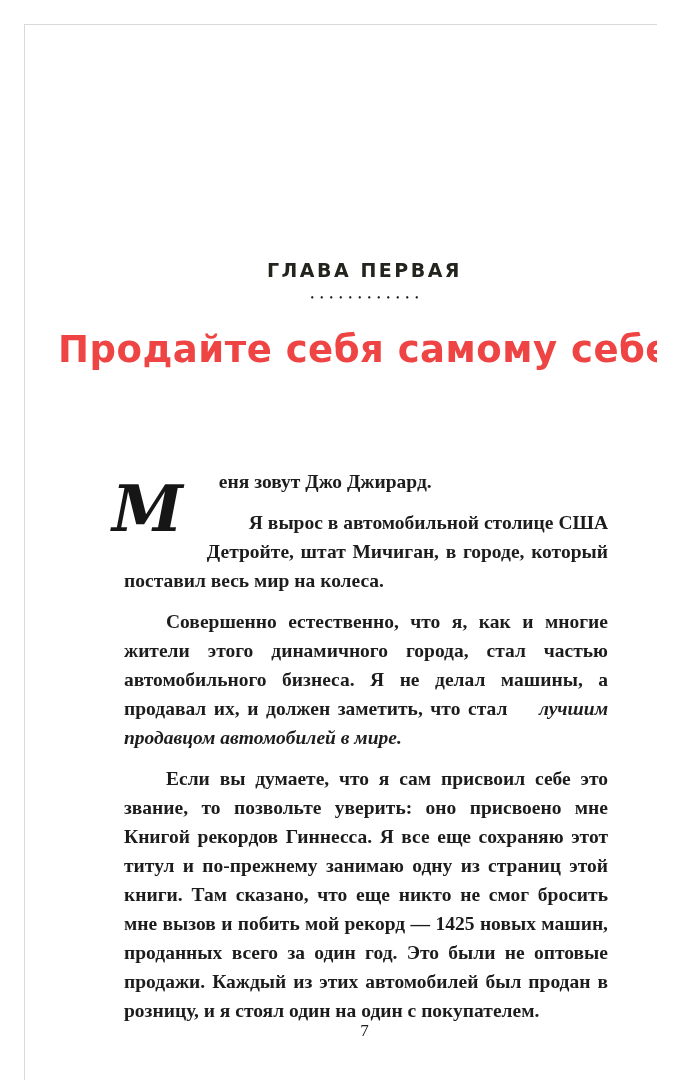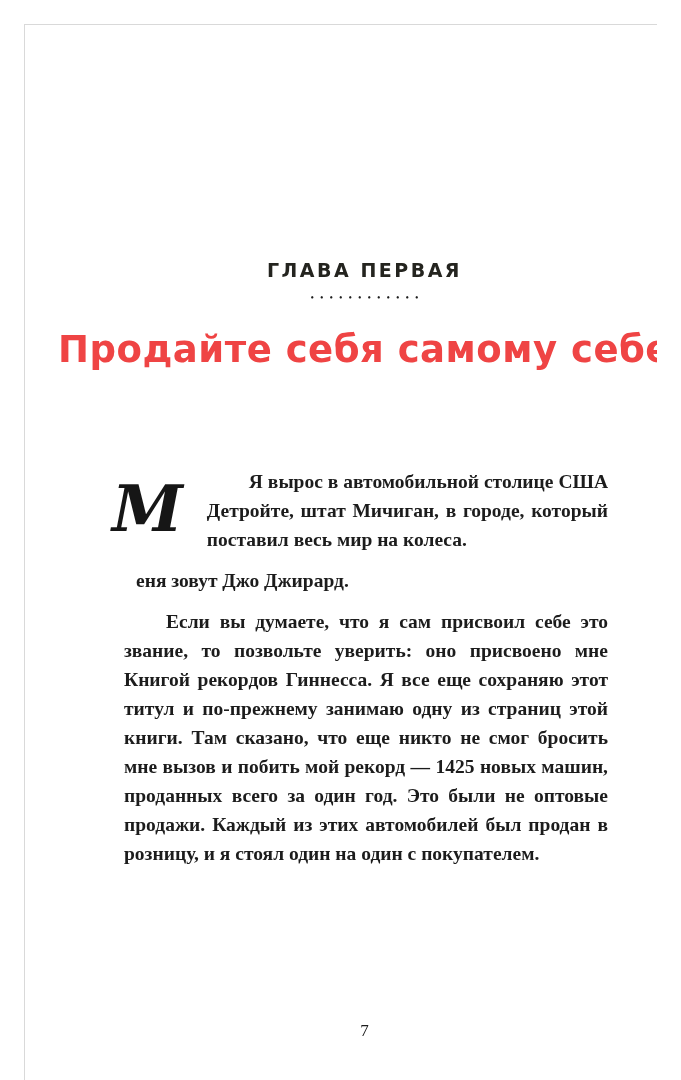--- a/index.html
+++ b/index.html
@@ -80,22 +80,23 @@
 
   <header class="chapter-header">
     <div class="chapter-label">ГЛАВА ПЕРВАЯ</div>
     <div class="ornament">••••••••••••</div>
     <h1 class="chapter-title">Продайте себя самому себе</h1>
   </header>
 
   <main class="body-text">
     <span class="drop-cap">М</span>
     <div id="paragraphs">
+        <p class="para no-indent"><span>еня зовут Джо Джирард.</span></p>
         <p class="para"><span>Я вырос в автомобильной столице США Детройте, штат Мичиган, в городе, который поставил весь мир на колеса.</span></p>
-        <p class="para no-indent"><span>еня зовут Джо Джирард.</span></p>
+        <p class="para"><span>Совершенно естественно, что я, как и многие жители этого динамичного города, стал частью автомобильного бизнеса. Я не делал машины, а продавал их, и должен заметить, что стал </span><em>лучшим продавцом автомобилей в мире.</em></p>
         <p class="para"><span>Если вы думаете, что я сам присвоил себе это звание, то позвольте уверить: оно присвоено мне Книгой рекордов Гиннесса. Я все еще сохраняю этот титул и по-прежнему занимаю одну из страниц этой книги. Там сказано, что еще никто не смог бросить мне вызов и побить мой рекорд — 1425 новых машин, проданных всего за один год. Это были не оптовые продажи. Каждый из этих автомобилей был продан в розницу, и я стоял один на один с покупателем.</span></p>
       </div>
   </main>
 
   <footer class="page-footer">
     <span class="page-number">7</span>
   </footer>
 
 </div>
 

